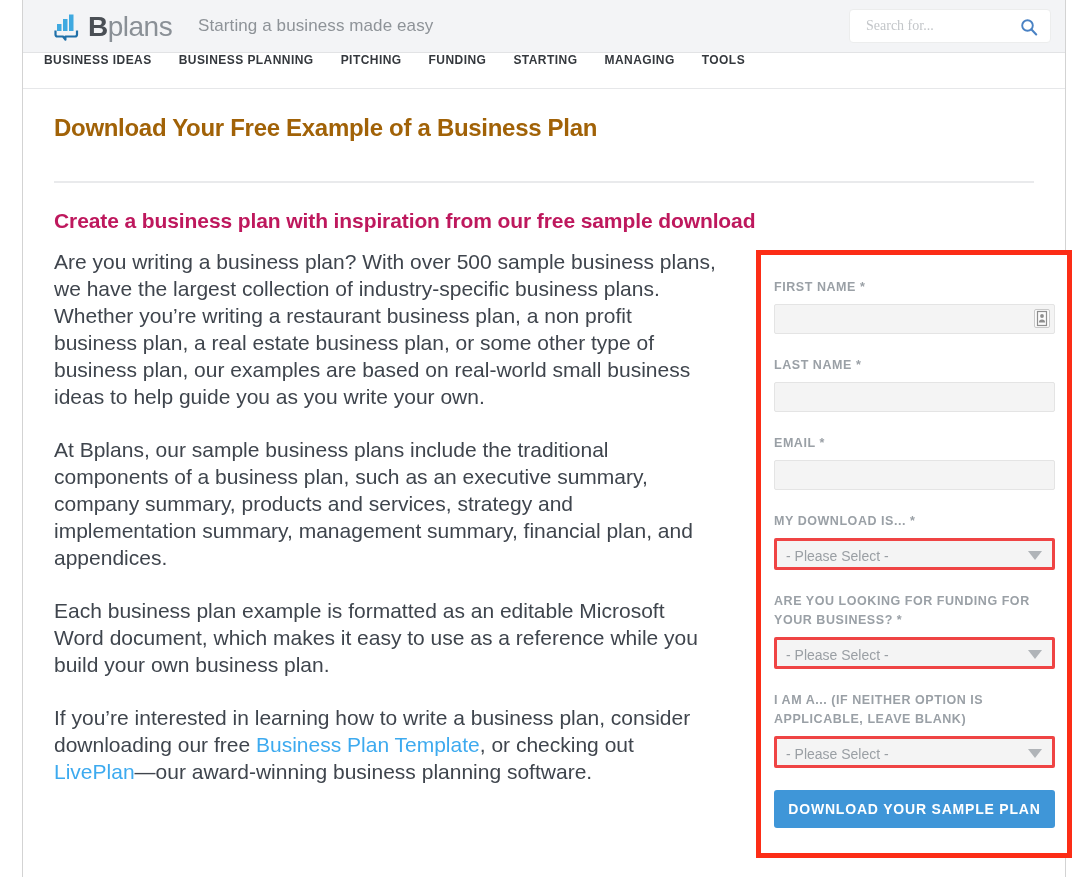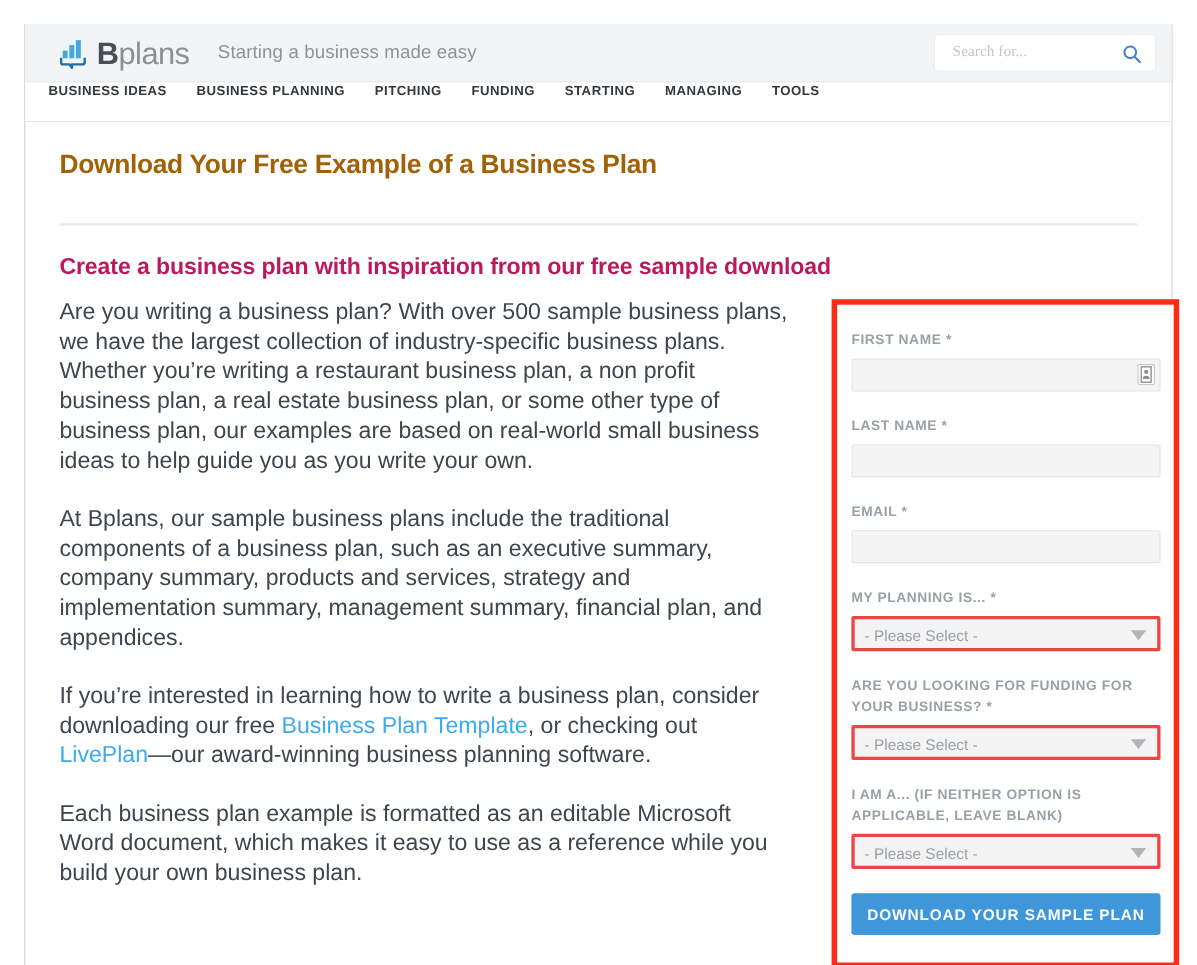--- a/index.html
+++ b/index.html
@@ -9,21 +9,20 @@
     background: #ffffff;
     font-family: "Liberation Sans", sans-serif;
     overflow: hidden;
   }
 
   #page {
     position: absolute;
     left: 0; top: 0;
     width: 1088px; height: 664px;
     background: #ffffff;
-    margin-top: 22px;
   }
 
   
   .frame {
     position: absolute;
     left: 22px; top: 0px;
     width: 1044px; height: 877px;
     border-left: 1px solid #d3d3d3;
     border-right: 1px solid #d3d3d3;
     background: #ffffff;
@@ -311,22 +310,22 @@
 
     <div class="content">
 
       <h1 class="page-title">Download Your Free Example of a Business Plan</h1>
       <div class="title-rule"></div>
       <h2 class="subtitle">Create a business plan with inspiration from our free sample download</h2>
 
       <div class="body-col">
         <p>Are you writing a business plan? With over 500 sample business plans, we have the largest collection of industry-specific business plans. Whether you’re writing a restaurant business plan, a non profit business plan, a real estate business plan, or some other type of business plan, our examples are based on real-world small business ideas to help guide you as you write your own.</p>
         <p>At Bplans, our sample business plans include the traditional components of a business plan, such as an executive summary, company summary, products and services, strategy and implementation summary, management summary, financial plan, and appendices.</p>
+        <p>Each business plan example is formatted as an editable Microsoft Word document, which makes it easy to use as a reference while you build your own business plan.</p>
         <p><span>If you’re interested in learning how to write a business plan, consider downloading our free </span><a href="#">Business Plan Template</a><span>, or checking out </span><a href="#">LivePlan</a><span>—our award-winning business planning software.</span></p>
-        <p>Each business plan example is formatted as an editable Microsoft Word document, which makes it easy to use as a reference while you build your own business plan.</p>
       </div>
     </div>
 
     <div class="redbox"></div>
 
     <div class="form-area">
 
       <div class="field-label">FIRST NAME *</div>
       <div class="input-wrap">
         <input class="text-input" type="text" value="" style="">
@@ -338,21 +337,21 @@
           </svg>
         </span>
       </div>
 
       <div class="field-label">LAST NAME *</div>
       <input class="text-input" type="text" value="" style="">
 
       <div class="field-label">EMAIL *</div>
       <input class="text-input" type="text" value="" style="">
 
-      <div class="field-label">MY PLANNING IS... *</div>
+      <div class="field-label">MY DOWNLOAD IS... *</div>
       <div class="select-wrap">
         <div class="select-box">- Please Select -</div>
         <span class="caret"></span>
       </div>
 
       <div class="field-label">ARE YOU LOOKING FOR FUNDING FOR YOUR BUSINESS? *</div>
       <div class="select-wrap">
         <div class="select-box">- Please Select -</div>
         <span class="caret"></span>
       </div>

